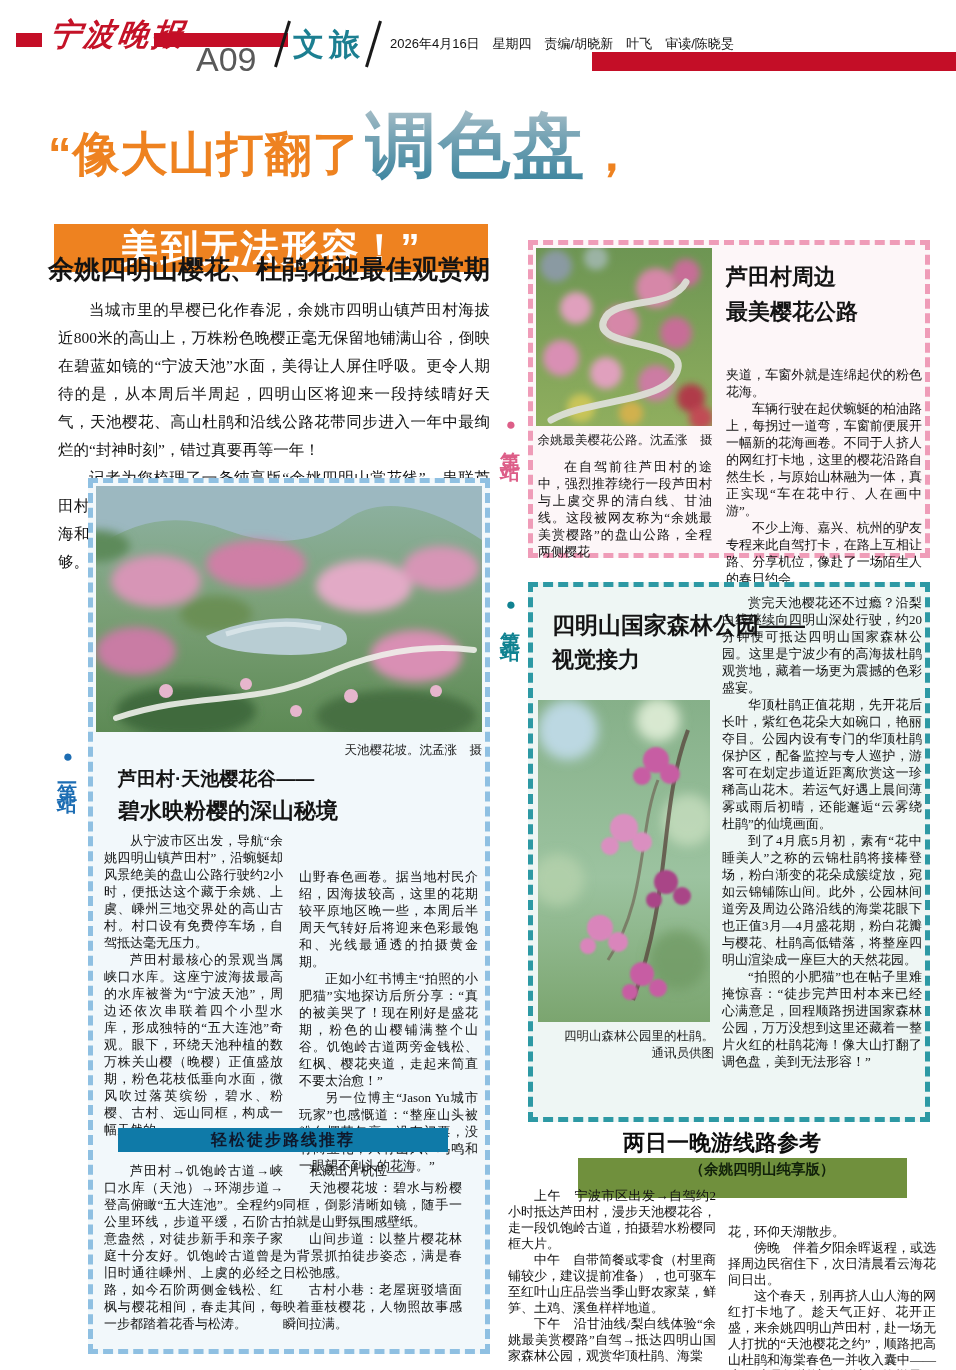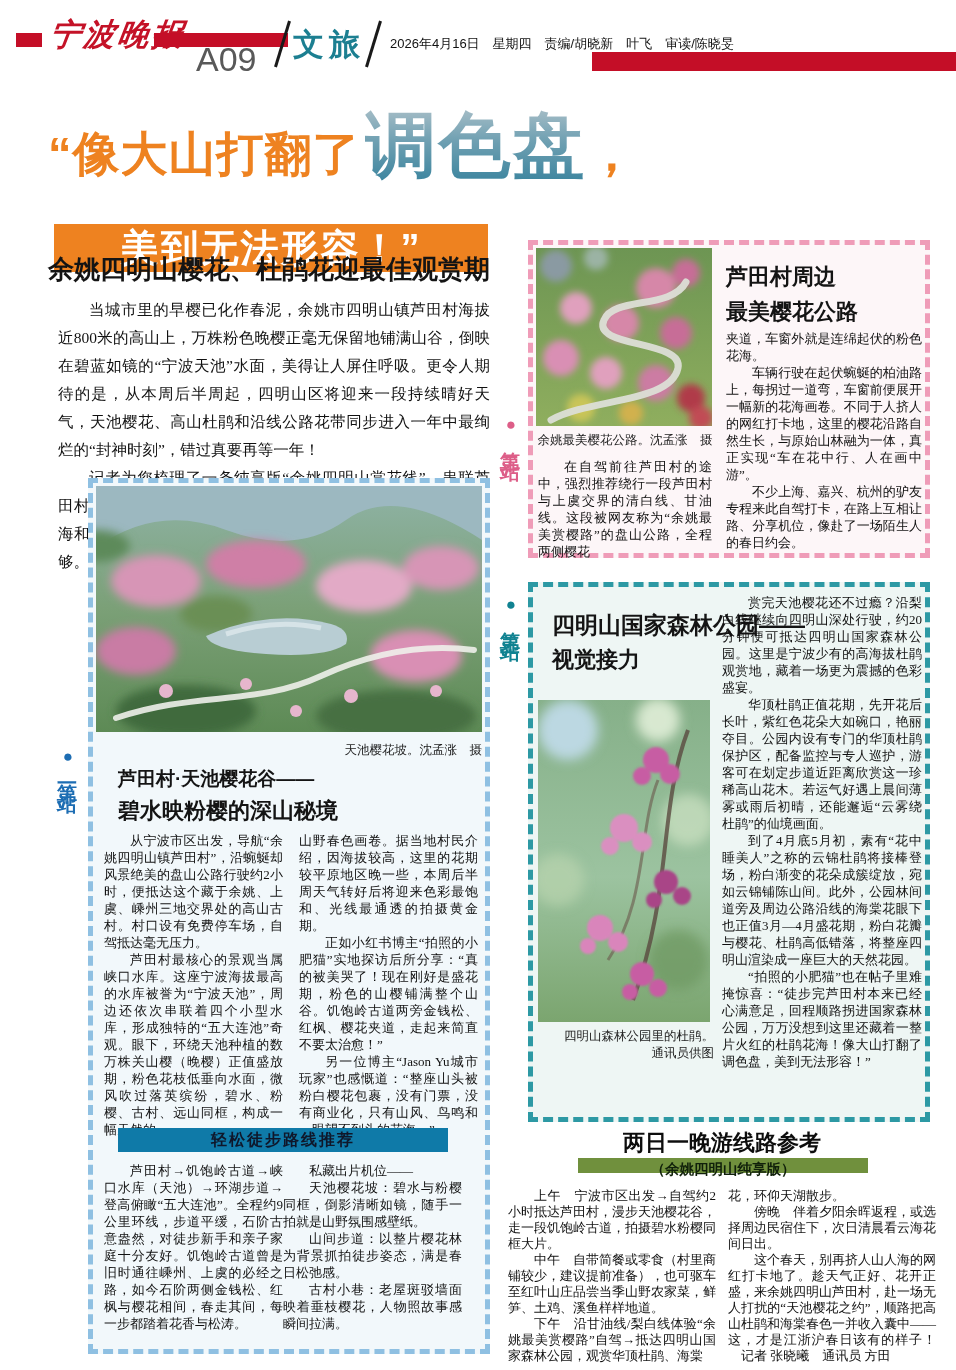--- a/index.html
+++ b/index.html
@@ -31,21 +31,21 @@
   .hl-comma{font-size:50px;font-weight:900;color:#ee8220;}
   .hl2-box{left:54px;top:196px;width:434px;height:48px;background:#ee8220;color:#fff;
            font-family:"Liberation Sans",sans-serif;font-size:38px;font-weight:900;
            text-align:center;line-height:48px;letter-spacing:2px;margin-top:28px;}
   .subhead{left:48px;top:252px;font-size:26px;font-weight:900;color:#141414;
            font-family:"Liberation Sans",sans-serif;letter-spacing:0px;}
   
   .intro{left:58px;top:296px;width:432px;font-size:15.5px;line-height:28px;}
   
   .p{margin:0;text-align:justify;text-indent:2em;}
-  .p.noind{text-indent:0;}
+  .p.noind{text-indent:0;margin-top:36px;}
   .cols{display:flex;}
   
   .stbox{position:absolute;box-sizing:border-box;}
   .st-label{position:absolute;width:28px;display:flex;flex-direction:column;align-items:center;
             font-family:"Liberation Sans",sans-serif;font-weight:900;}
   .st-label .dot{font-size:17px;line-height:1;margin-bottom:3px;}
   .st-label .vtext{writing-mode:vertical-rl;text-orientation:upright;font-size:20px;letter-spacing:5px;}
   .caption{font-size:12.5px;color:#222;}
   .sttitle{font-family:"Liberation Sans",sans-serif;font-weight:900;color:#141414;margin:0;}
   
@@ -78,23 +78,23 @@
   #station3-label{left:497px;top:596px;color:#118291;}
   .s3-title{left:552px;top:610px;}
   .s3-title .t1{font-size:23px;}
   .s3-title .t2,.s3-title .t3{font-size:22px;margin-top:4px;}
   .s3-photo{left:538px;top:700px;width:172px;height:322px;}
   .s3-caption{left:528px;top:1028px;width:186px;text-align:right;line-height:17px;}
   .s3-col{left:722px;top:594px;width:200px;font-size:13px;line-height:17px;}
   
   .itin-title{left:508px;top:1128px;width:428px;text-align:center;font-family:"Liberation Sans",sans-serif;
               font-size:22px;font-weight:900;color:#0d0d0d;}
-  .itin-green{left:578px;top:1158px;width:290px;height:15px;background:#70903d;color:#10200a;
+  .itin-green{left:578px;top:1158px;width:290px;height:40px;background:#70903d;color:#10200a;
               font-family:"Liberation Sans",sans-serif;font-size:14.5px;font-weight:bold;
-              text-align:center;line-height:22px;}
+              text-align:center;line-height:22px;padding-left:39px;}
   .itin-cols{left:508px;top:1188px;width:430px;gap:12px;font-size:13px;line-height:16px;}
   .itin-cols .col{width:208px;}
   .byline{margin-left:1em;}
   svg{display:block;}
 </style>
 </head>
 <body>
 
 <div class="abs red-chip"></div>
 <div class="abs logo">宁波晚报</div>

